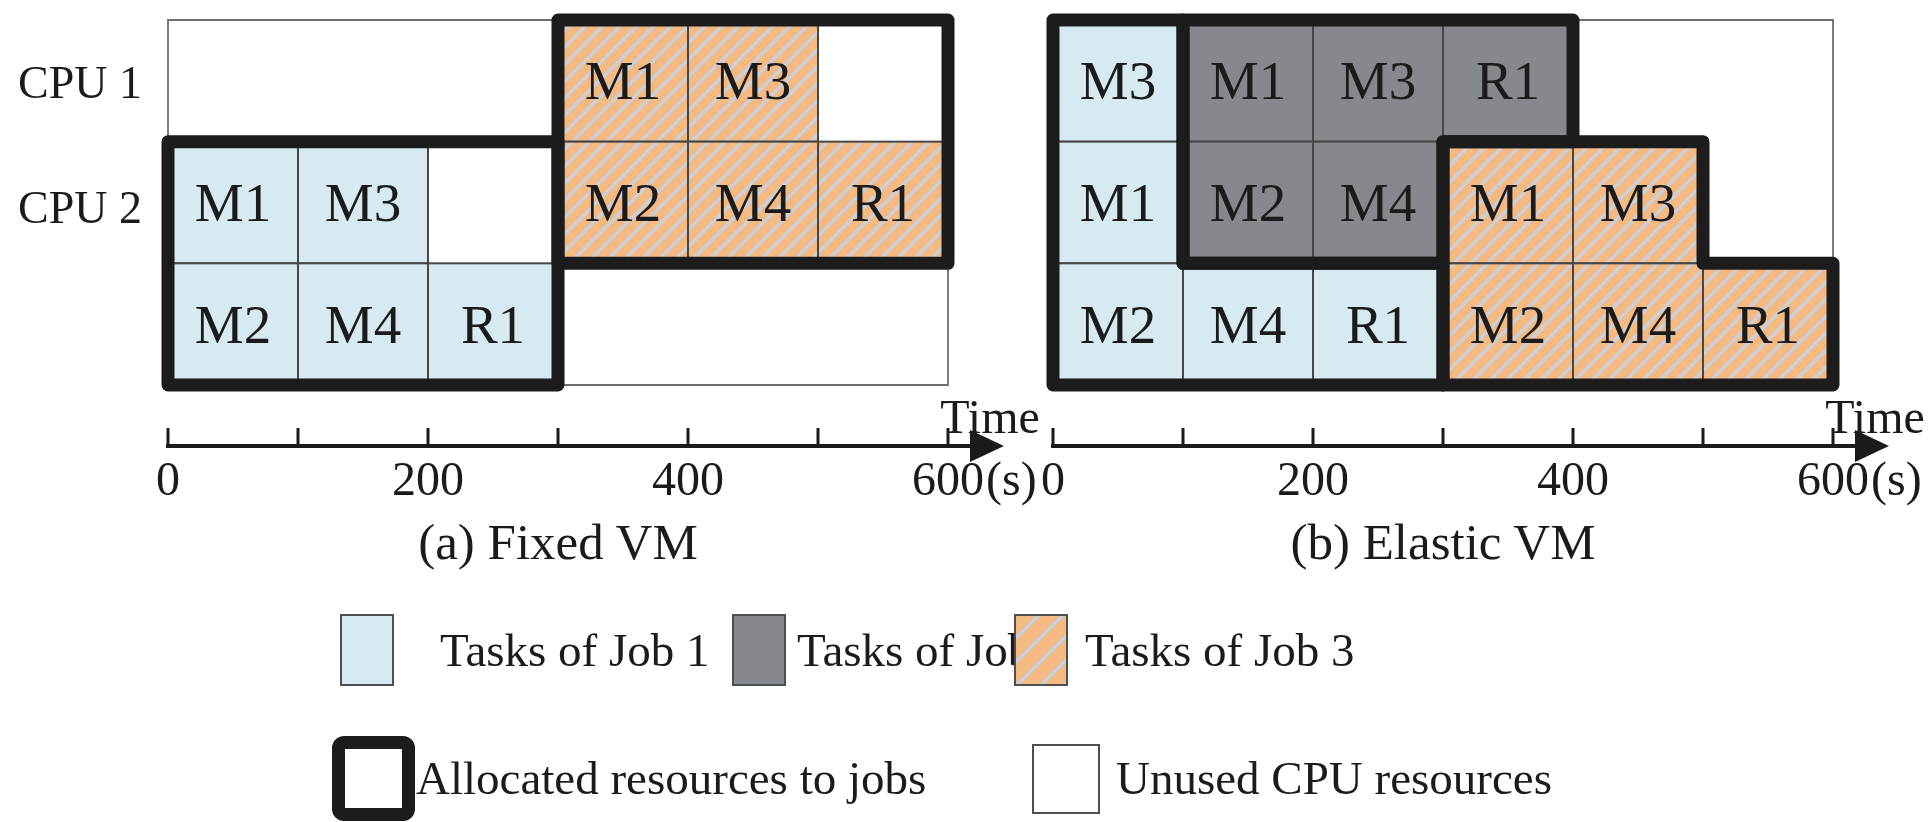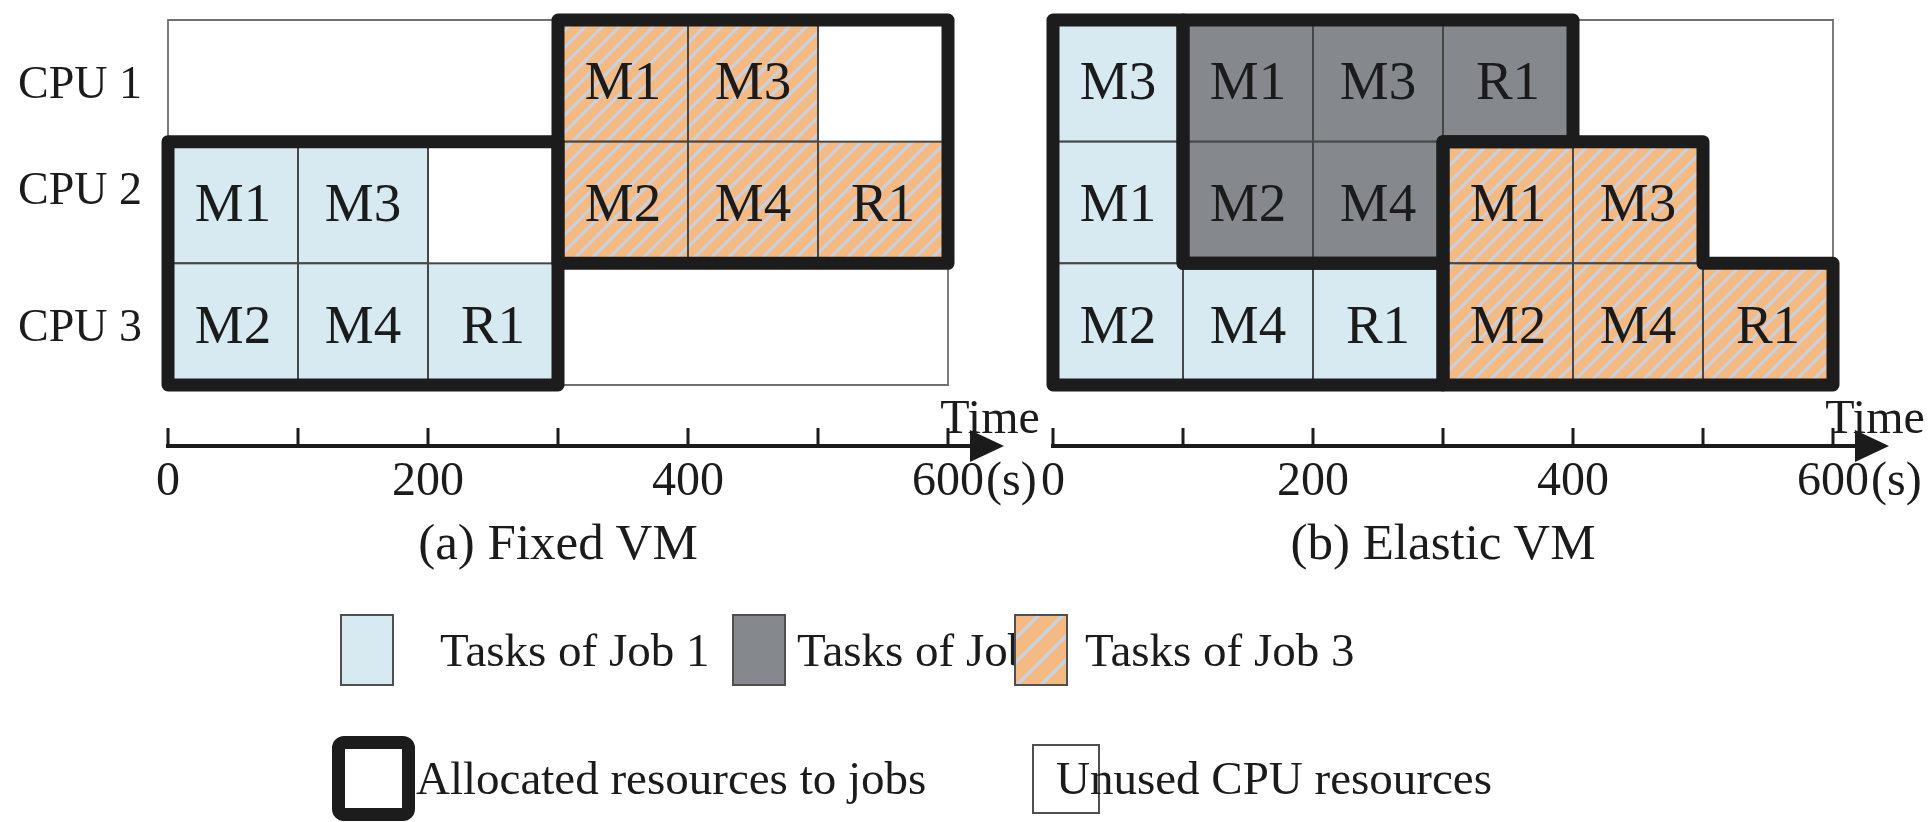--- a/index.html
+++ b/index.html
@@ -1,36 +1,36 @@
 <!DOCTYPE html>
 <html style="--job1: #d7eaf1; --job2: #85888c; --job3: #f5ba82; --job3h: #c9d0de; --outline: #1c1c1c;"><head>
 <meta charset="utf-8">
 <style>
   html,body{margin:0;padding:0;background:#ffffff;}
   .figure{position:relative;width:1931px;height:822px;background:#fff;overflow:hidden;
           font-family:"Liberation Serif", serif;color:#1b1b1b;}
   #chart-layer{position:absolute;left:0;top:0;}
   svg text{font-family:"Liberation Serif", serif;fill:#1b1b1b;}
   .cpu-label{position:absolute;left:18px;font-size:46px;line-height:60px;white-space:nowrap;}
-  #cpu1{top:53px;} #cpu2{top:159px;text-align:right;} #cpu3{top:296px;}
+  #cpu1{top:53px;} #cpu2{top:178px;text-align:right;} #cpu3{top:296px;}
   .caption{position:absolute;top:512px;font-size:51px;line-height:60px;white-space:nowrap;
            transform:translateX(-50%);}
   #capA{left:558px;} #capB{left:1443px;}
   .sw{position:absolute;top:614px;width:54px;height:72px;border:2px solid #4f4f4f;box-sizing:border-box;}
   #sw-job1{left:340px;background:var(--job1,#d7eaf1);}
   #sw-job2{left:732px;background:var(--job2,#85888c);}
   #sw-job3{left:1014px;background:repeating-linear-gradient(135deg,var(--job3,#f5ba82) 0 14px,var(--job3h,#c9d0de) 14px 17px);}
   .lg-label{position:absolute;top:614px;height:72px;line-height:72px;font-size:47px;white-space:nowrap;text-align:center;}
   #ll-job1{left:440px;} #ll-job2{left:797px;} #ll-job3{left:1085px;font-family:Liberation Serif, serif;}
   #sw-alloc{position:absolute;left:332px;top:736px;width:83px;height:85px;box-sizing:border-box;
             border:13px solid var(--outline,#1c1c1c);border-radius:12px;background:#fff;}
   #sw-unused{position:absolute;left:1032px;top:744px;width:68px;height:70px;box-sizing:border-box;
              border:2px solid #4f4f4f;background:#fff;}
   .lg-label2{position:absolute;top:736px;height:85px;line-height:85px;font-size:47px;white-space:nowrap;}
-  #ll-alloc{left:416px;} #ll-unused{left:1056px;}
+  #ll-alloc{left:416px;} #ll-unused{left:1116px;}
 </style>
 </head>
 <body>
 
 <div class="figure">
   <svg id="chart-layer" width="1931" height="822">
     <defs>
       <pattern id="hatch" patternUnits="userSpaceOnUse" width="17" height="17">
         <rect id="hatch-bg" x="0" y="0" width="17" height="17" fill="#f5ba82"></rect>
         <path id="hatch-lines" d="M-5,5 L5,-5 M0,17 L17,0 M12,22 L22,12" stroke="#c9d0de" stroke-width="3.2" fill="none"></path>
@@ -127,21 +127,20 @@
           <text x="1573" y="478" text-anchor="middle" dominant-baseline="central" font-size="48">400</text>
           <text x="1833" y="478" text-anchor="middle" dominant-baseline="central" font-size="48">600</text>
           <text x="1871" y="478" text-anchor="start" dominant-baseline="central" font-size="48">(s)</text>
           <text x="1875" y="416" text-anchor="middle" dominant-baseline="central" font-size="48">Time</text>
         </g>
       </g>
   </svg>
 
   <div class="cpu-label" id="cpu1">CPU 1</div>
   <div class="cpu-label" id="cpu2">CPU 2</div>
-  <div class="cpu-label" id="cpu3">CPU 3</div>
 
   <div class="caption" id="capB">(b) Elastic VM</div>
   <div class="caption" id="capA">(a) Fixed VM</div>
 
   <div class="sw" id="sw-job1"></div>
   <div class="lg-label" id="ll-job1">Tasks of Job 1</div>
   <div class="sw" id="sw-job2"></div>
   <div class="lg-label" id="ll-job2">Tasks of Job 2</div>
   <div class="sw" id="sw-job3"></div>
   <div class="lg-label" id="ll-job3">Tasks of Job 3</div>

